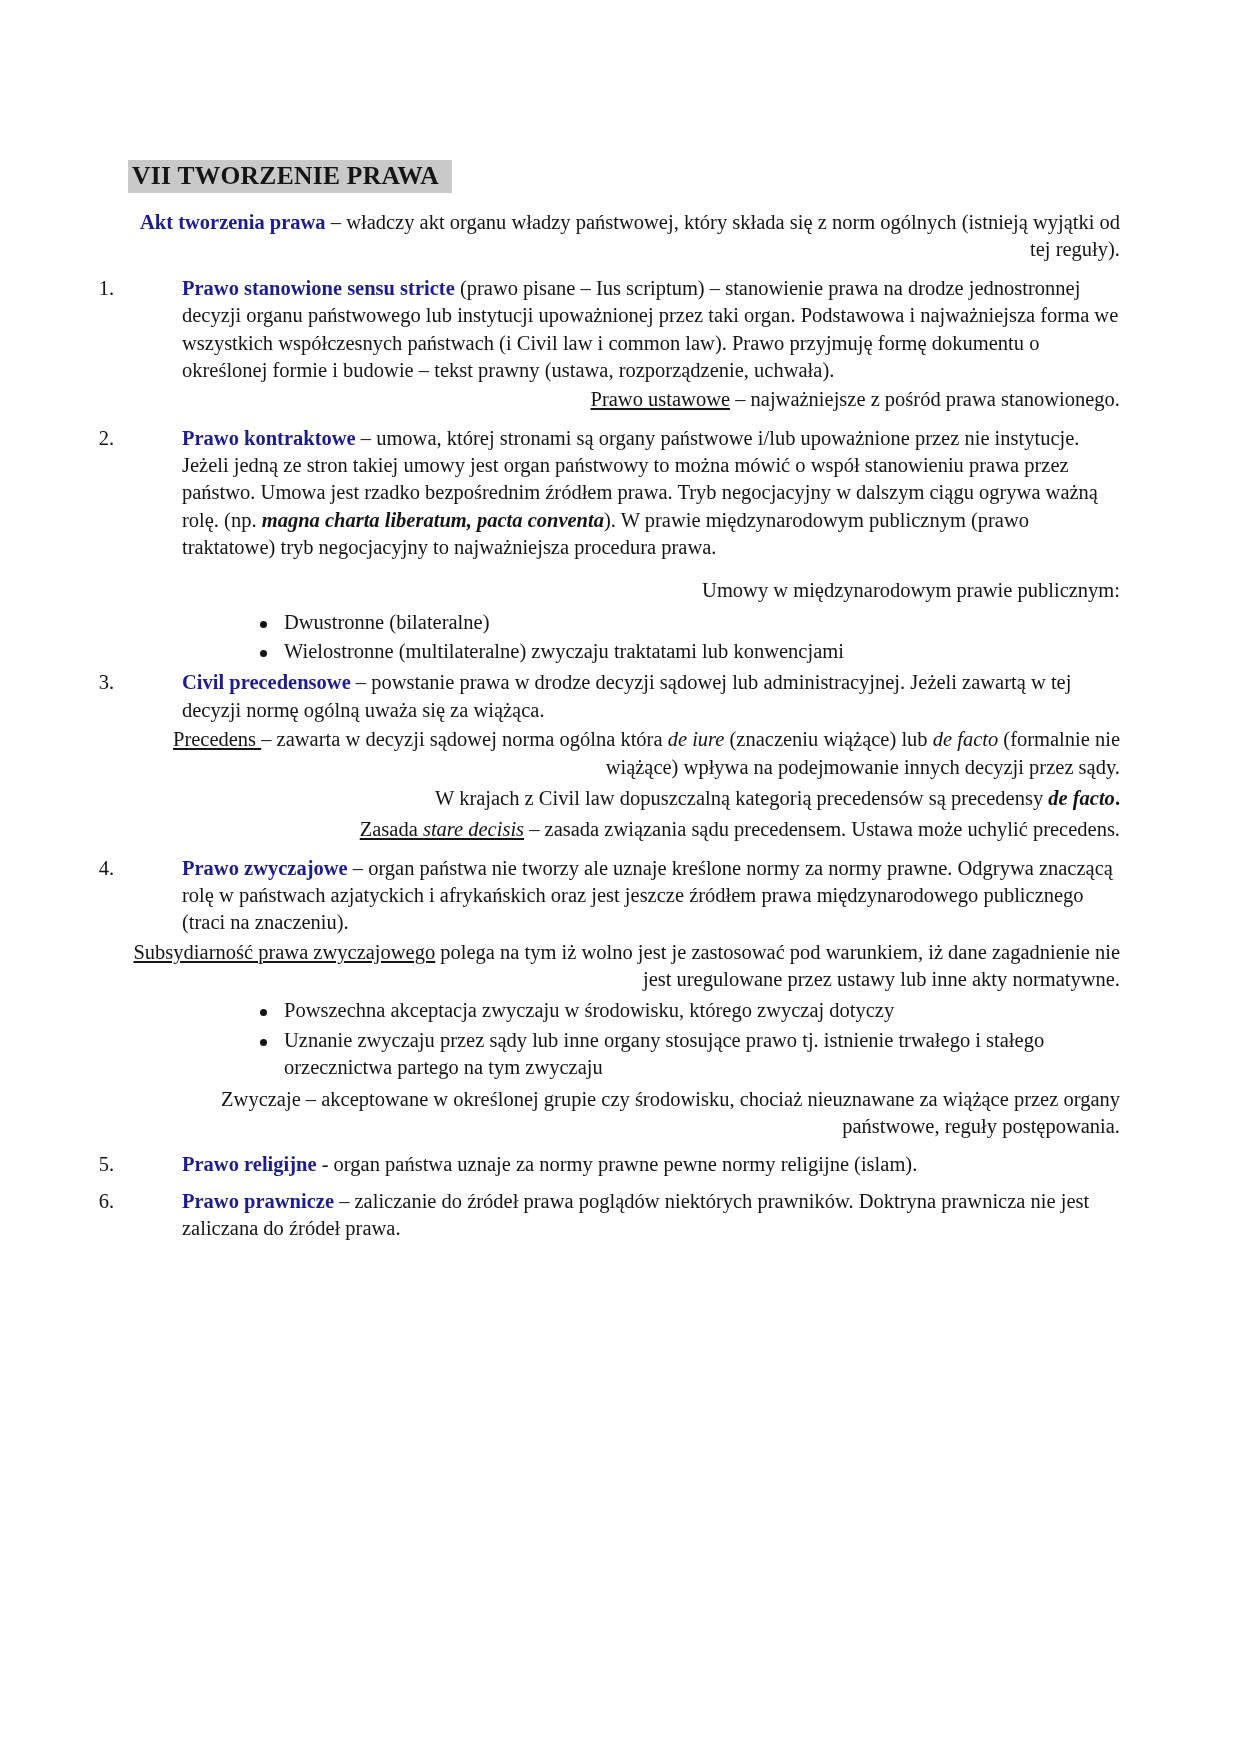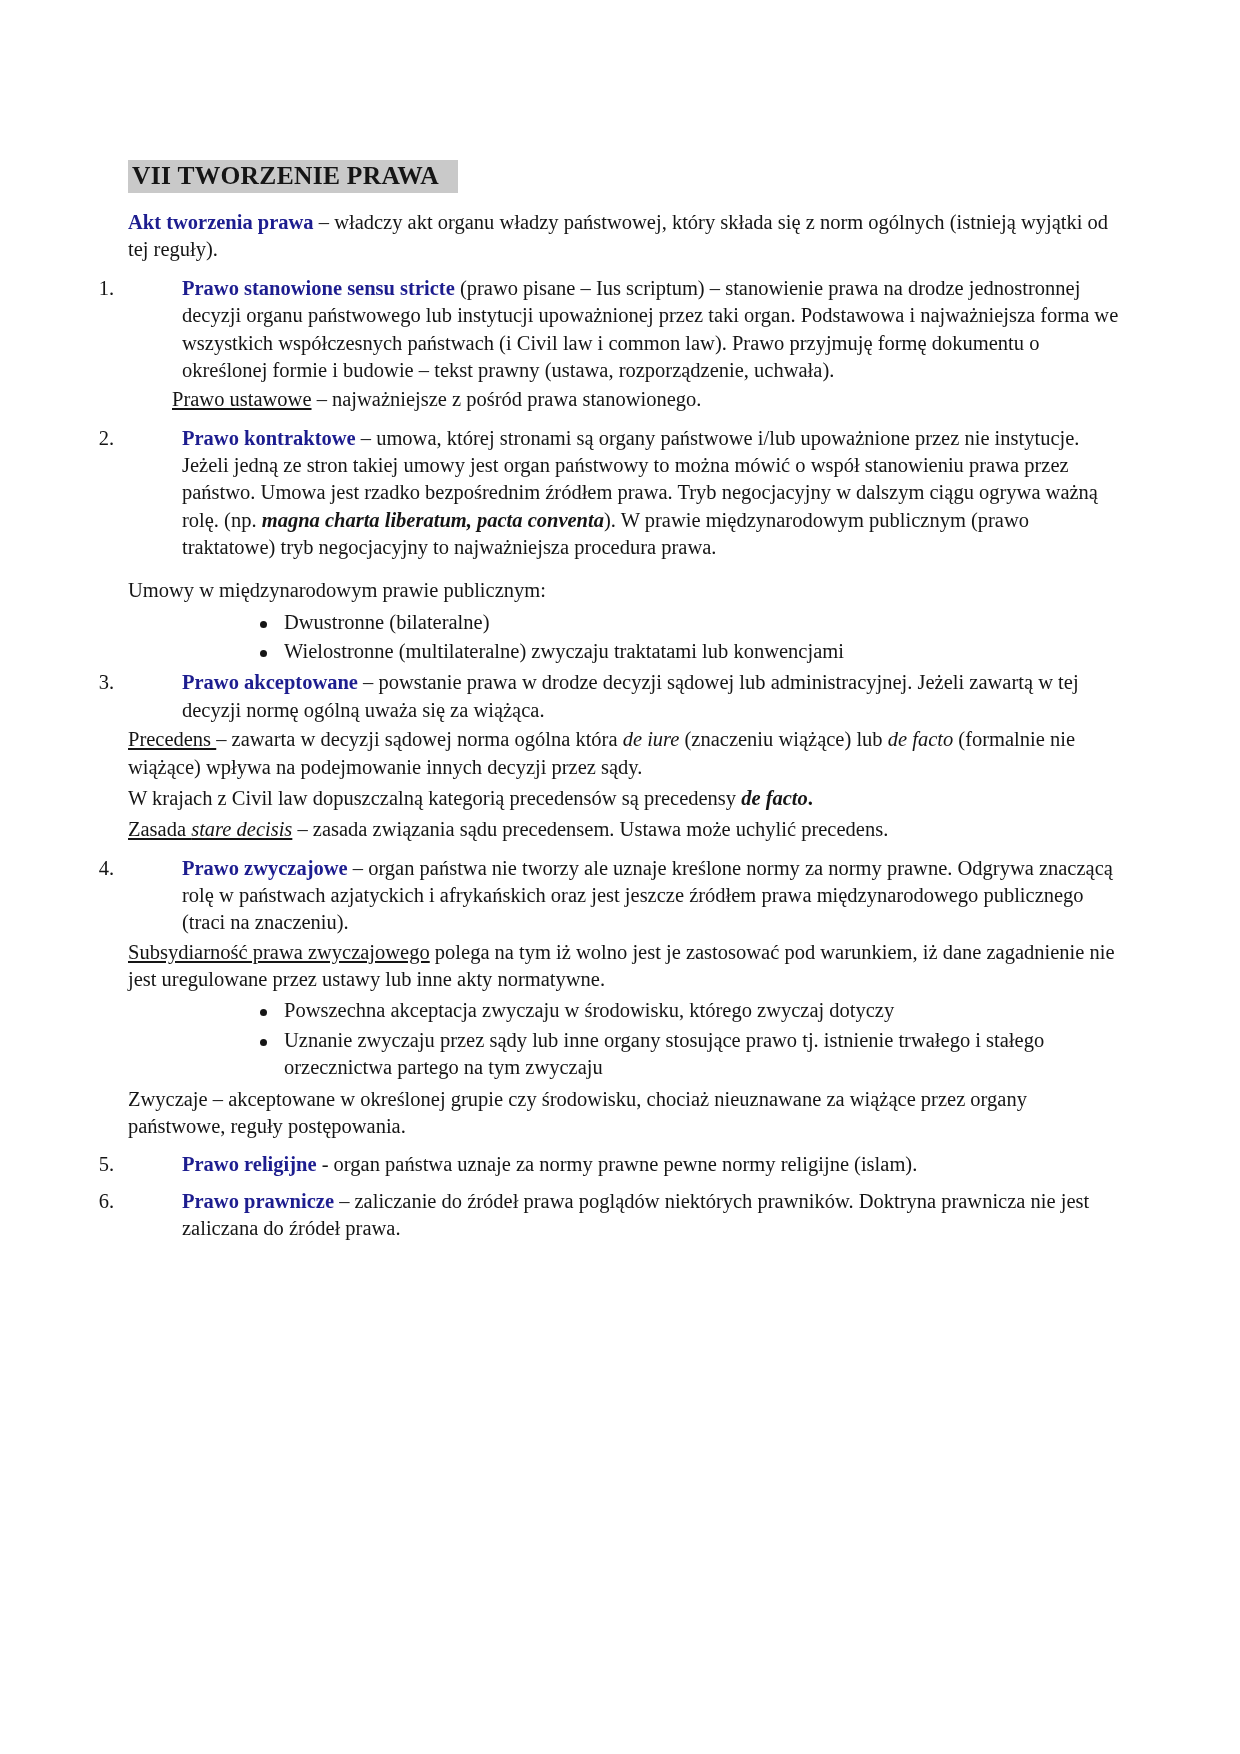--- a/index.html
+++ b/index.html
@@ -23,26 +23,26 @@
     font-size:20.5px;
     line-height:1.335;
   }
   h1.title{
     font-size:25.5px;
     font-weight:bold;
     letter-spacing:.3px;
     margin:0 0 16px 0;
     display:inline-block;
     background:#c9c9c9;
-    padding:1px 19px 2px 4px;
+    padding:1px 13px 2px 4px;
     line-height:1.18;
   }
   .para{
     margin:0 0 4px 0;
-    text-align:left;
+    text-align:right;
   }
   .gap{height:14px;}
   .gap-sm{height:7px;}
   .blue{color:#1d1d8f;}
   .u{text-decoration:underline;}
   .it{font-style:italic;}
   .b{font-weight:bold;}
 
   
   ol.numlist{
@@ -130,21 +130,21 @@
     <p class="para">Umowy w międzynarodowym prawie publicznym:</p>
 
     <ul class="bullets b-ind1">
       <li>Dwustronne (bilateralne)</li>
       <li>Wielostronne (multilateralne) zwyczaju traktatami lub konwencjami</li>
     </ul>
 
     <ol class="numlist">
       <li class="lvl1">
         <span class="num">3.</span>
-        <span class="numbody"><span class="blue b">Prawo akceptowane</span><span> – powstanie prawa w drodze decyzji sądowej lub administracyjnej. Jeżeli zawartą w tej decyzji normę ogólną uważa się za wiążąca.</span></span>
+        <span class="numbody"><span class="blue b">Civil precedensowe</span><span> – powstanie prawa w drodze decyzji sądowej lub administracyjnej. Jeżeli zawartą w tej decyzji normę ogólną uważa się za wiążąca.</span></span>
       </li>
     </ol>
 
     <p class="para"><span class="u">Precedens </span><span>– zawarta w decyzji sądowej norma ogólna która </span><span class="it">de iure</span><span> (znaczeniu wiążące) lub </span><span class="it">de facto</span><span> (formalnie nie wiążące) wpływa na podejmowanie innych decyzji przez sądy.</span></p>
 
     <p class="para"><span>W krajach z Civil law dopuszczalną kategorią precedensów są precedensy </span><span class="it b">de facto</span><span class="b">.</span></p>
 
     <p class="para"><span class="u">Zasada </span><span class="u it">stare decisis</span><span> – zasada związania sądu precedensem. Ustawa może uchylić precedens.</span></p>
 
     <div class="gap-sm"></div>

